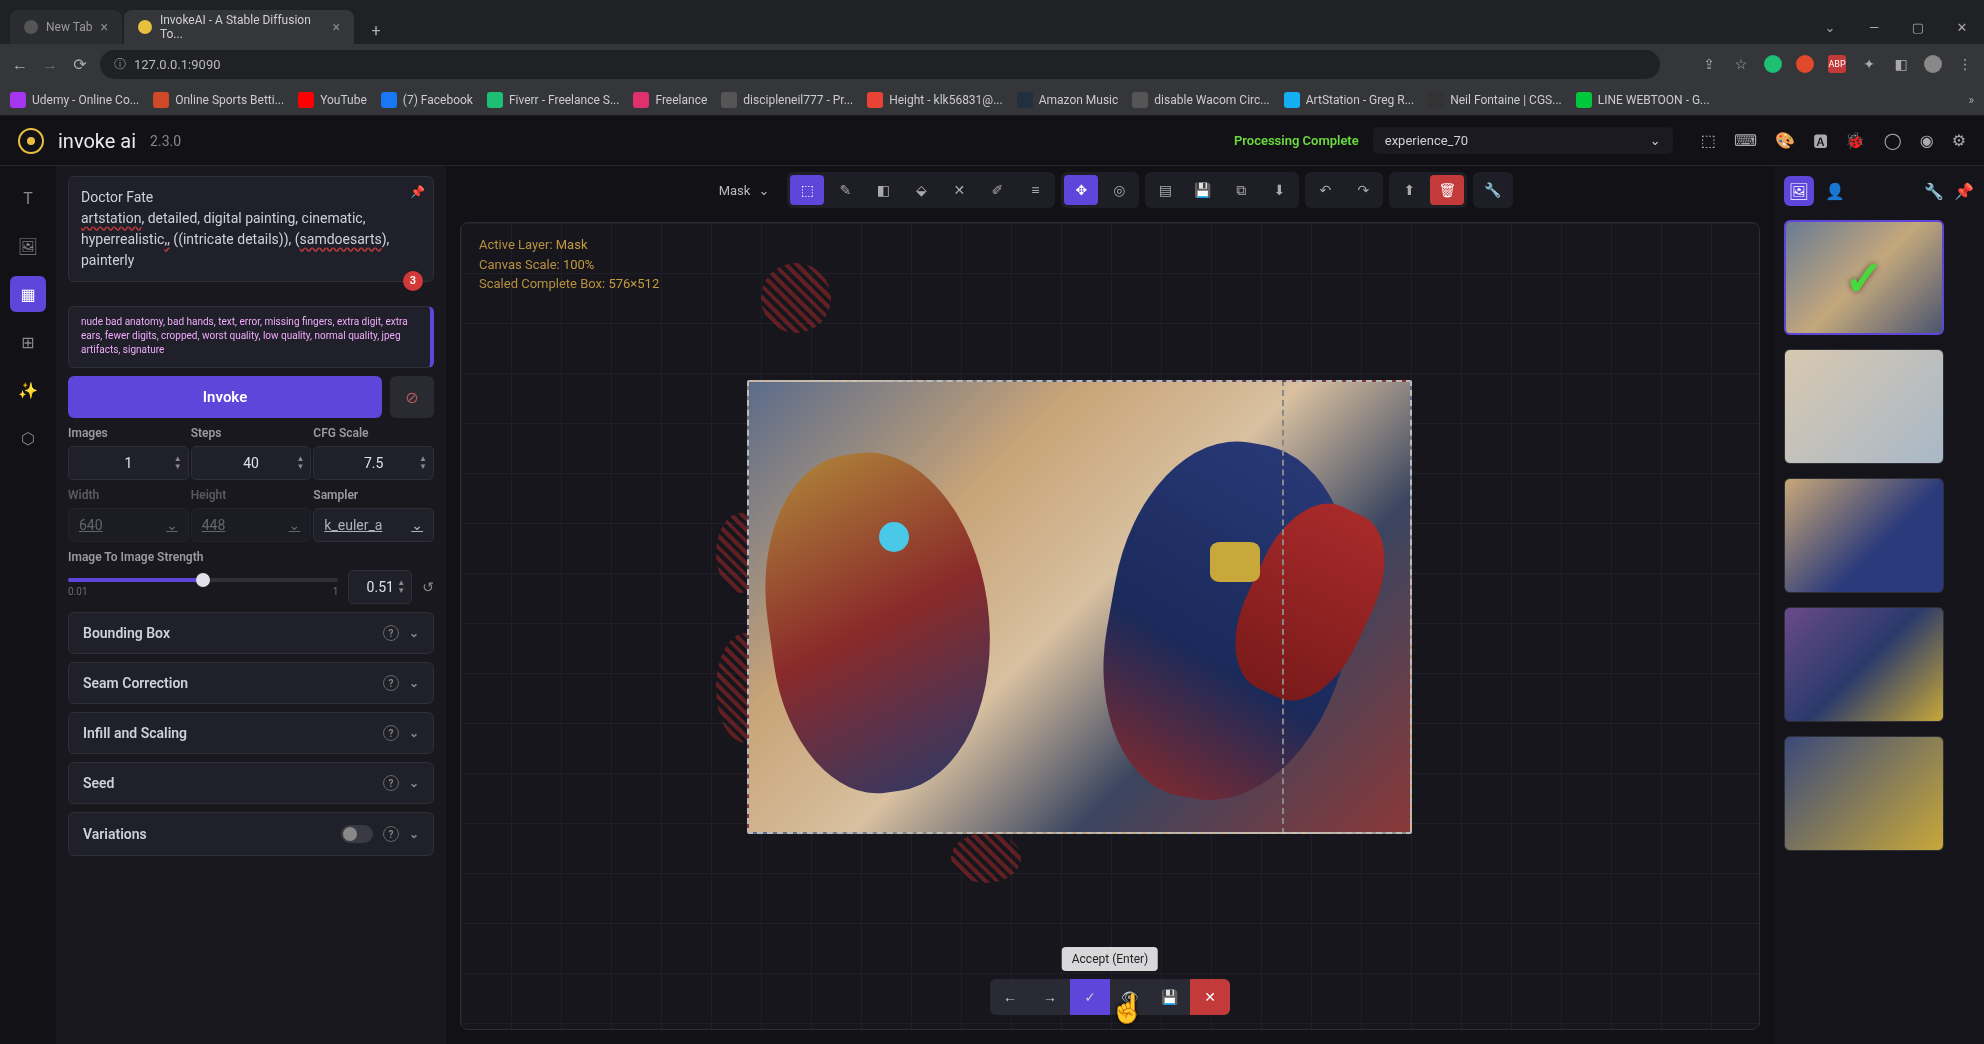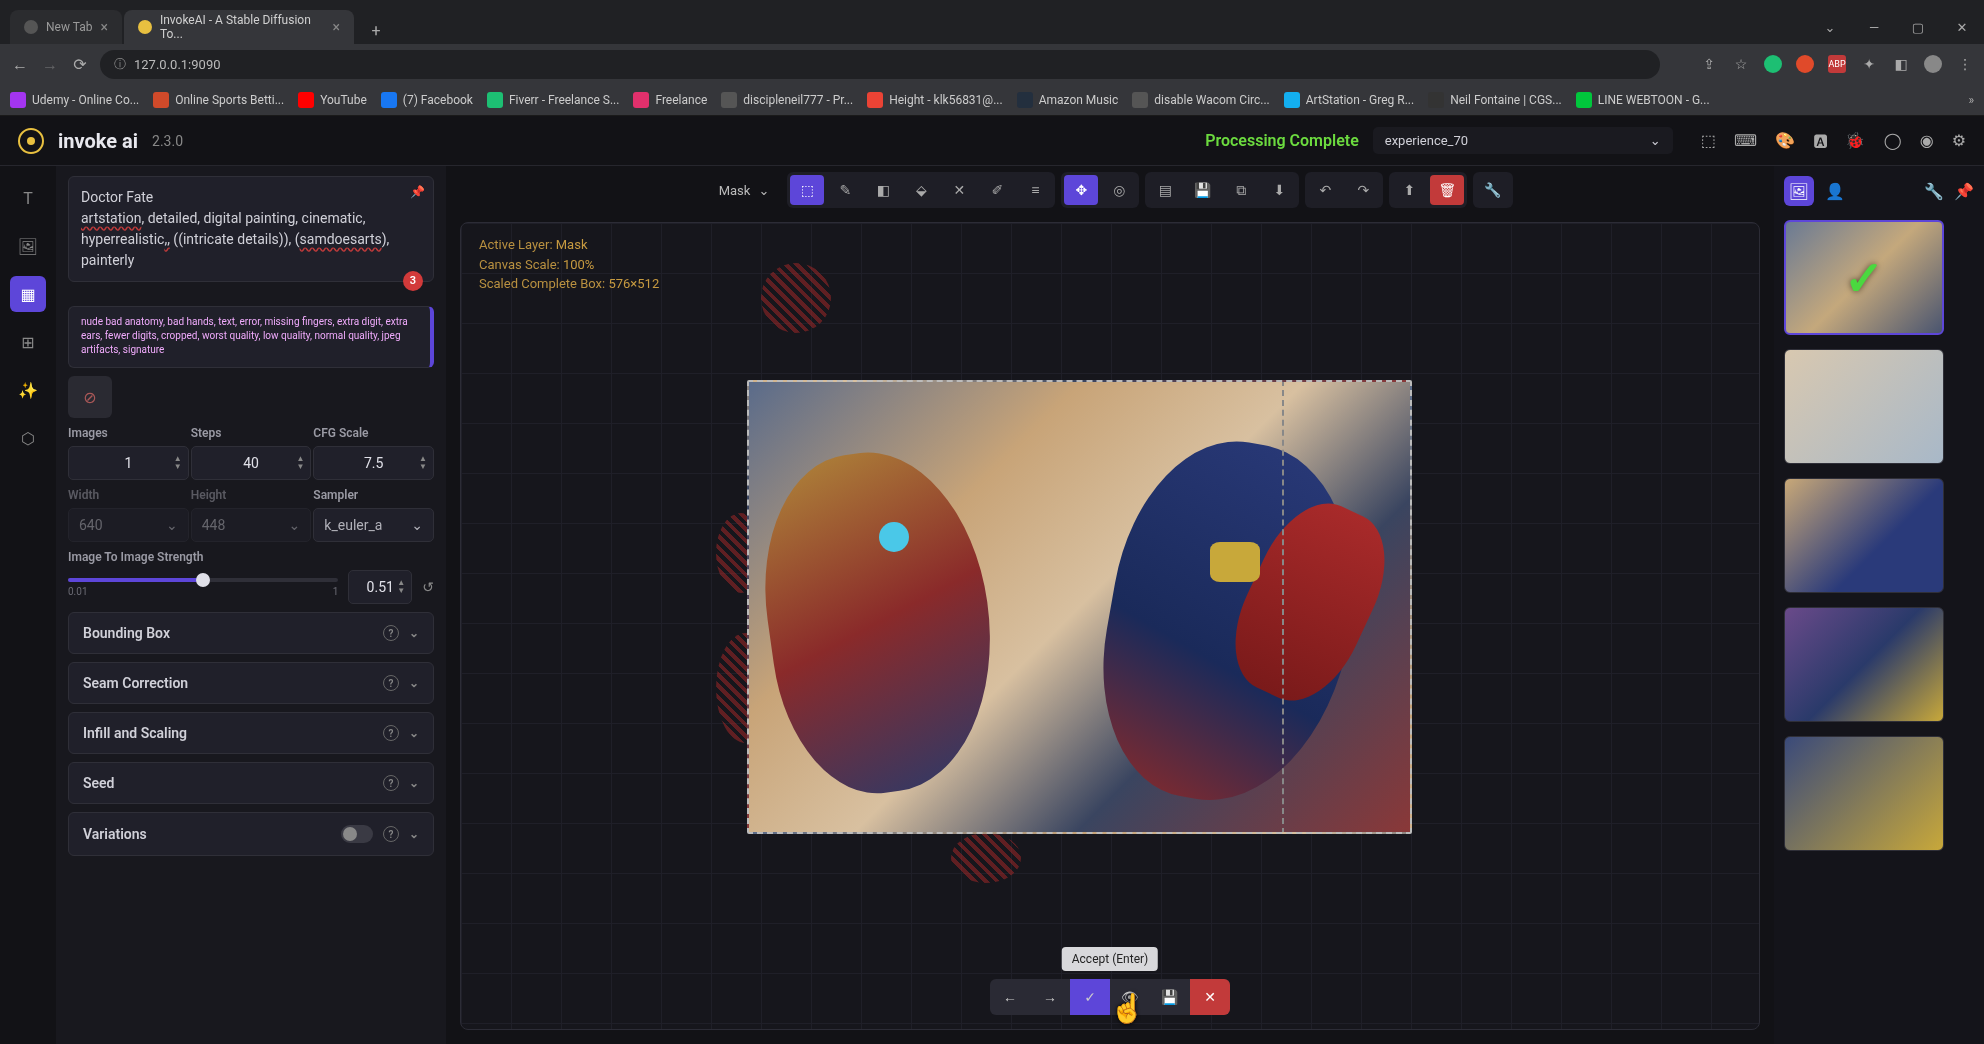--- a/index.html
+++ b/index.html
@@ -24,24 +24,24 @@
 .ext-dot { width: 18px; height: 18px; border-radius: 50%; }
 
 .bookmarks-bar { background: #35363a; height: 32px; display: flex; align-items: center; padding: 0 10px; gap: 14px; font-size: 12px; color: #ccc; border-bottom: 1px solid #1a1a1a; }
 .bookmark { display: flex; align-items: center; gap: 6px; white-space: nowrap; }
 .bm-fav { width: 16px; height: 16px; border-radius: 3px; flex-shrink: 0; }
 
 
 .app-header { height: 50px; background: #121216; display: flex; align-items: center; padding: 0 18px; gap: 14px; border-bottom: 1px solid #26262d; }
 .app-logo { width: 26px; height: 26px; border: 2px solid #e8c040; border-radius: 50%; display: flex; align-items: center; justify-content: center; }
 .app-logo::after { content: ""; width: 8px; height: 8px; background: #e8c040; border-radius: 50%; }
-.app-title { font-size: 20px; color: #e8e8ee; font-weight: 700; }
+.app-title { font-size: 20px; color: #e8e8ee; font-weight: 400; }
 .app-version { font-size: 14px; color: #888; }
 .header-spacer { flex: 1; }
-.status-complete { color: #6cdb3f; font-size: 16px; font-weight: 600; }
+.status-complete { color: #6cdb3f; font-size: 13px; font-weight: 600; }
 .model-select { display: flex; align-items: center; gap: 10px; background: #1a1a20; padding: 6px 12px; border-radius: 5px; font-size: 13px; color: #d0d0d8; min-width: 300px; justify-content: space-between; }
 .header-icons { display: flex; gap: 18px; margin-left: 14px; }
 .header-icons span { color: #aaa; font-size: 16px; }
 
 
 .main { display: flex; height: calc(100% - 166px); }
 
 .mode-rail { width: 56px; background: #121216; display: flex; flex-direction: column; align-items: center; padding-top: 14px; gap: 12px; }
 .mode-btn { width: 36px; height: 36px; border-radius: 6px; display: flex; align-items: center; justify-content: center; color: #888; font-size: 16px; }
 .mode-btn.active { background: #5d46d9; color: #fff; }
@@ -54,21 +54,21 @@
 .neg-box { background: #20202a; border: 1px solid #2f2f38; border-radius: 6px; padding: 8px 12px; font-size: 10px; color: #f0abfc; line-height: 1.4; min-height: 62px; border-right: 4px solid #5d46d9; position: relative; overflow: hidden; margin-top: 16px; }
 .invoke-row { display: flex; gap: 8px; }
 .invoke-btn { flex: 1; background: #5d46d9; color: #fff; border: none; border-radius: 6px; height: 42px; font-size: 15px; font-weight: 600; }
 .cancel-btn { width: 44px; height: 42px; background: #2a2a32; border-radius: 6px; display: flex; align-items: center; justify-content: center; color: #aa5858; }
 
 .param-row { display: flex; gap: 2px; }
 .param-col { flex: 1; }
 .param-label { font-size: 12px; color: #9a9aa4; margin-bottom: 6px; font-weight: 600; }
 .spinner { display: flex; align-items: center; justify-content: center; background: #20202a; border: 1px solid #2f2f38; border-radius: 5px; height: 34px; font-size: 14px; color: #e0e0e8; position: relative; }
 .spinner-arrows { position: absolute; right: 6px; display: flex; flex-direction: column; font-size: 8px; color: #888; line-height: 1; }
-.select-box { display: flex; align-items: center; justify-content: space-between; background: #20202a; border: 1px solid #2f2f38; border-radius: 5px; height: 34px; font-size: 14px; color: #b0b0b8; padding: 0 10px; }
+.select-box { display: flex; align-items: center; justify-content: space-between; background: #20202a; border: 1px solid #2f2f38; border-radius: 5px; height: 34px; font-size: 14px; color: #b0b0b8; padding: 0 10px; text-decoration: underline; }
 
 .slider-row { display: flex; align-items: center; gap: 10px; }
 .slider-track { flex: 1; height: 4px; background: #2f2f38; border-radius: 2px; position: relative; }
 .slider-fill { position: absolute; height: 100%; background: #5d46d9; border-radius: 2px; }
 .slider-thumb { position: absolute; width: 14px; height: 14px; background: #e0e0e8; border-radius: 50%; top: -5px; transform: translateX(-50%); }
 .slider-labels { display: flex; justify-content: space-between; font-size: 10px; color: #6a6a74; margin-top: 4px; }
 .slider-val { width: 64px; position: relative; }
 .reset-icon { color: #888; font-size: 14px; }
 
 .accordion { background: #20202a; border: 1px solid #2f2f38; border-radius: 6px; padding: 12px 14px; display: flex; align-items: center; justify-content: space-between; font-size: 14px; color: #d0d0d8; font-weight: 600; }
@@ -248,20 +248,21 @@
   <div class="left-panel">
     <div class="prompt-box">
       <span class="pin">📌</span>
       <span>Doctor Fate</span><br>
       <span class="underlined">artstation</span><span>, detailed, digital painting, cinematic, hyperrealistic</span><span class="underlined">,,</span><span> ((intricate details)), (</span><span class="underlined">samdoesarts</span><span>), painterly</span>
       <span class="badge">3</span>
     </div>
     <div class="neg-box">nude bad anatomy, bad hands, text, error, missing fingers, extra digit, extra ears, fewer digits, cropped, worst quality, low quality, normal quality, jpeg artifacts, signature</div>
 
     <div class="invoke-row">
+      <button class="invoke-btn">Invoke</button>
       <div class="cancel-btn">⊘</div>
     </div>
 
     <div class="param-row">
       <div class="param-col">
         <div class="param-label">Images</div>
         <div class="spinner">
             <span>1</span>
             <span class="spinner-arrows">
               <span>▲</span>

